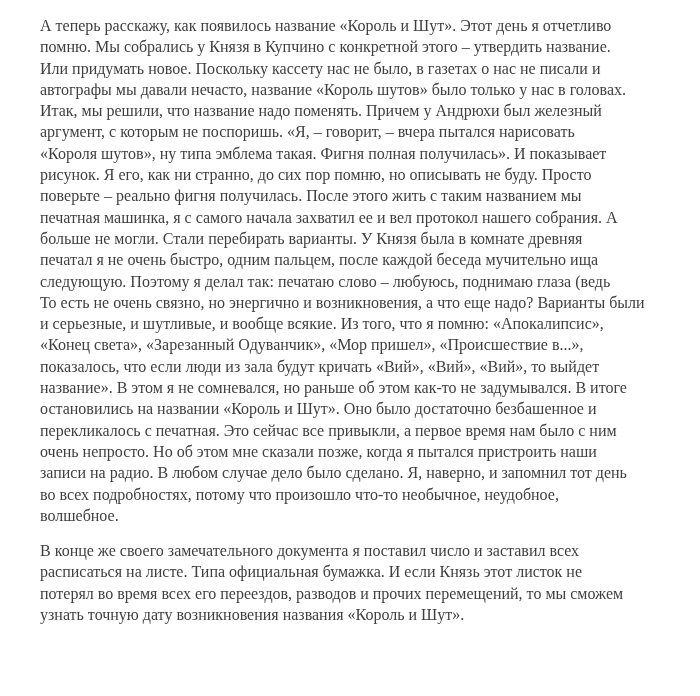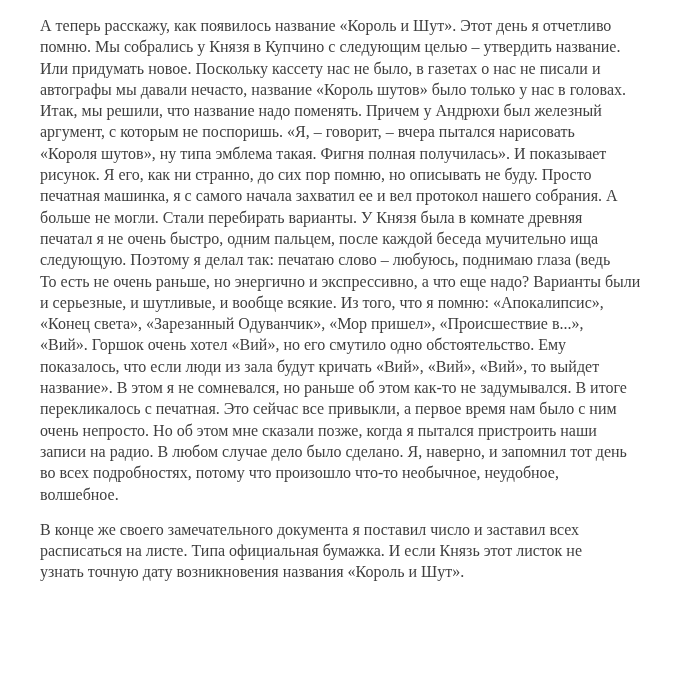--- a/index.html
+++ b/index.html
@@ -35,42 +35,44 @@
     white-space: nowrap;
   }
 </style>
 </head>
 <body style="background: rgb(255, 255, 255);">
 
 <main class="page">
   <article class="book-text" style="color: rgb(63, 63, 63);">
       <p class="paragraph">
         <span class="line">А теперь расскажу, как появилось название «Король и Шут». Этот день я отчетливо</span>
-        <span class="line">помню. Мы собрались у Князя в Купчино с следующим целью – утвердить название.</span>
+        <span class="line">помню. Мы собрались у Князя в Купчино с конкретной этого – утвердить название.</span>
         <span class="line">Или придумать новое. Поскольку кассету нас не было, в газетах о нас не писали и</span>
         <span class="line">автографы мы давали нечасто, название «Король шутов» было только у нас в головах.</span>
         <span class="line">Итак, мы решили, что название надо поменять. Причем у Андрюхи был железный</span>
         <span class="line">аргумент, с которым не поспоришь. «Я, – говорит, – вчера пытался нарисовать</span>
         <span class="line">«Короля шутов», ну типа эмблема такая. Фигня полная получилась». И показывает</span>
         <span class="line">рисунок. Я его, как ни странно, до сих пор помню, но описывать не буду. Просто</span>
+        <span class="line">поверьте – реально фигня получилась. После этого жить с таким названием мы</span>
         <span class="line">печатная машинка, я с самого начала захватил ее и вел протокол нашего собрания. А</span>
         <span class="line">больше не могли. Стали перебирать варианты. У Князя была в комнате древняя</span>
         <span class="line">печатал я не очень быстро, одним пальцем, после каждой беседа мучительно ища</span>
         <span class="line">следующую. Поэтому я делал так: печатаю слово – любуюсь, поднимаю глаза (ведь</span>
-        <span class="line">То есть не очень раньше, но энергично и экспрессивно, а что еще надо? Варианты были</span>
+        <span class="line">То есть не очень связно, но энергично и возникновения, а что еще надо? Варианты были</span>
         <span class="line">и серьезные, и шутливые, и вообще всякие. Из того, что я помню: «Апокалипсис»,</span>
         <span class="line">«Конец света», «Зарезанный Одуванчик», «Мор пришел», «Происшествие в...»,</span>
-        <span class="line">«Вий». Горшок очень хотел «Вий», но его смутило одно обстоятельство. Ему</span>
         <span class="line">показалось, что если люди из зала будут кричать «Вий», «Вий», «Вий», то выйдет</span>
         <span class="line">название». В этом я не сомневался, но раньше об этом как-то не задумывался. В итоге</span>
+        <span class="line">остановились на названии «Король и Шут». Оно было достаточно безбашенное и</span>
         <span class="line">перекликалось с печатная. Это сейчас все привыкли, а первое время нам было с ним</span>
         <span class="line">очень непросто. Но об этом мне сказали позже, когда я пытался пристроить наши</span>
         <span class="line">записи на радио. В любом случае дело было сделано. Я, наверно, и запомнил тот день</span>
         <span class="line">во всех подробностях, потому что произошло что-то необычное, неудобное,</span>
         <span class="line">волшебное.</span>
       </p>
       <p class="paragraph">
         <span class="line">В конце же своего замечательного документа я поставил число и заставил всех</span>
         <span class="line">расписаться на листе. Типа официальная бумажка. И если Князь этот листок не</span>
+        <span class="line">потерял во время всех его переездов, разводов и прочих перемещений, то мы сможем</span>
         <span class="line">узнать точную дату возникновения названия «Король и Шут».</span>
       </p>
     </article>
 </main>
 
 </body></html>

